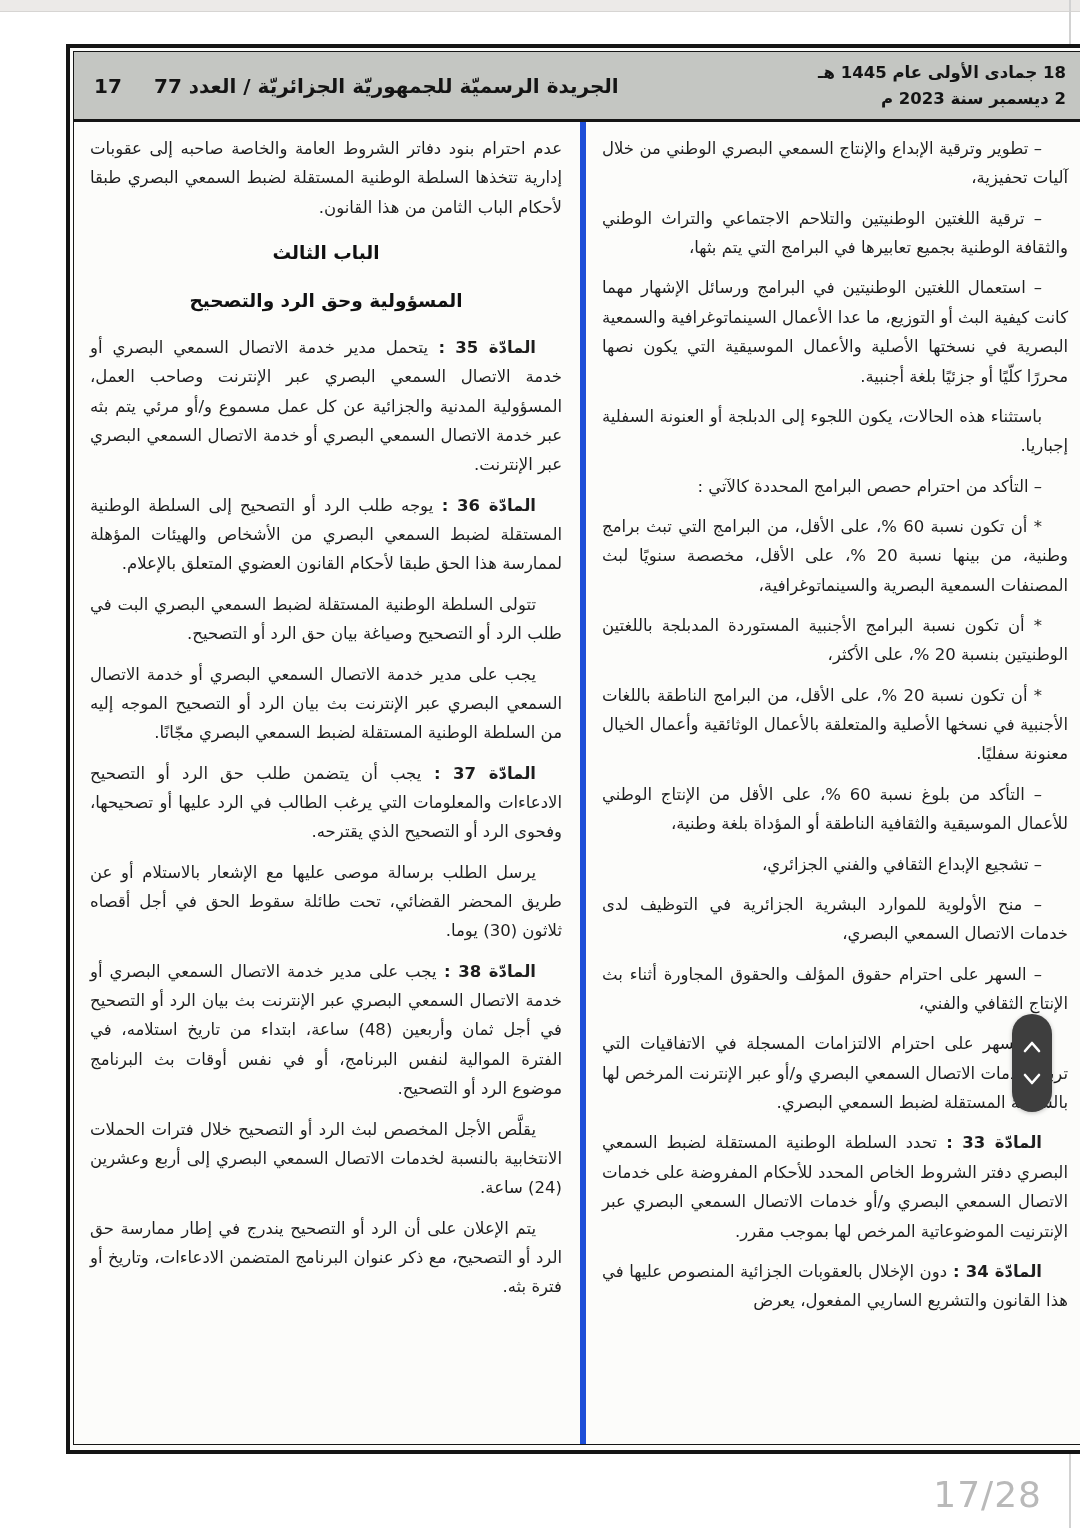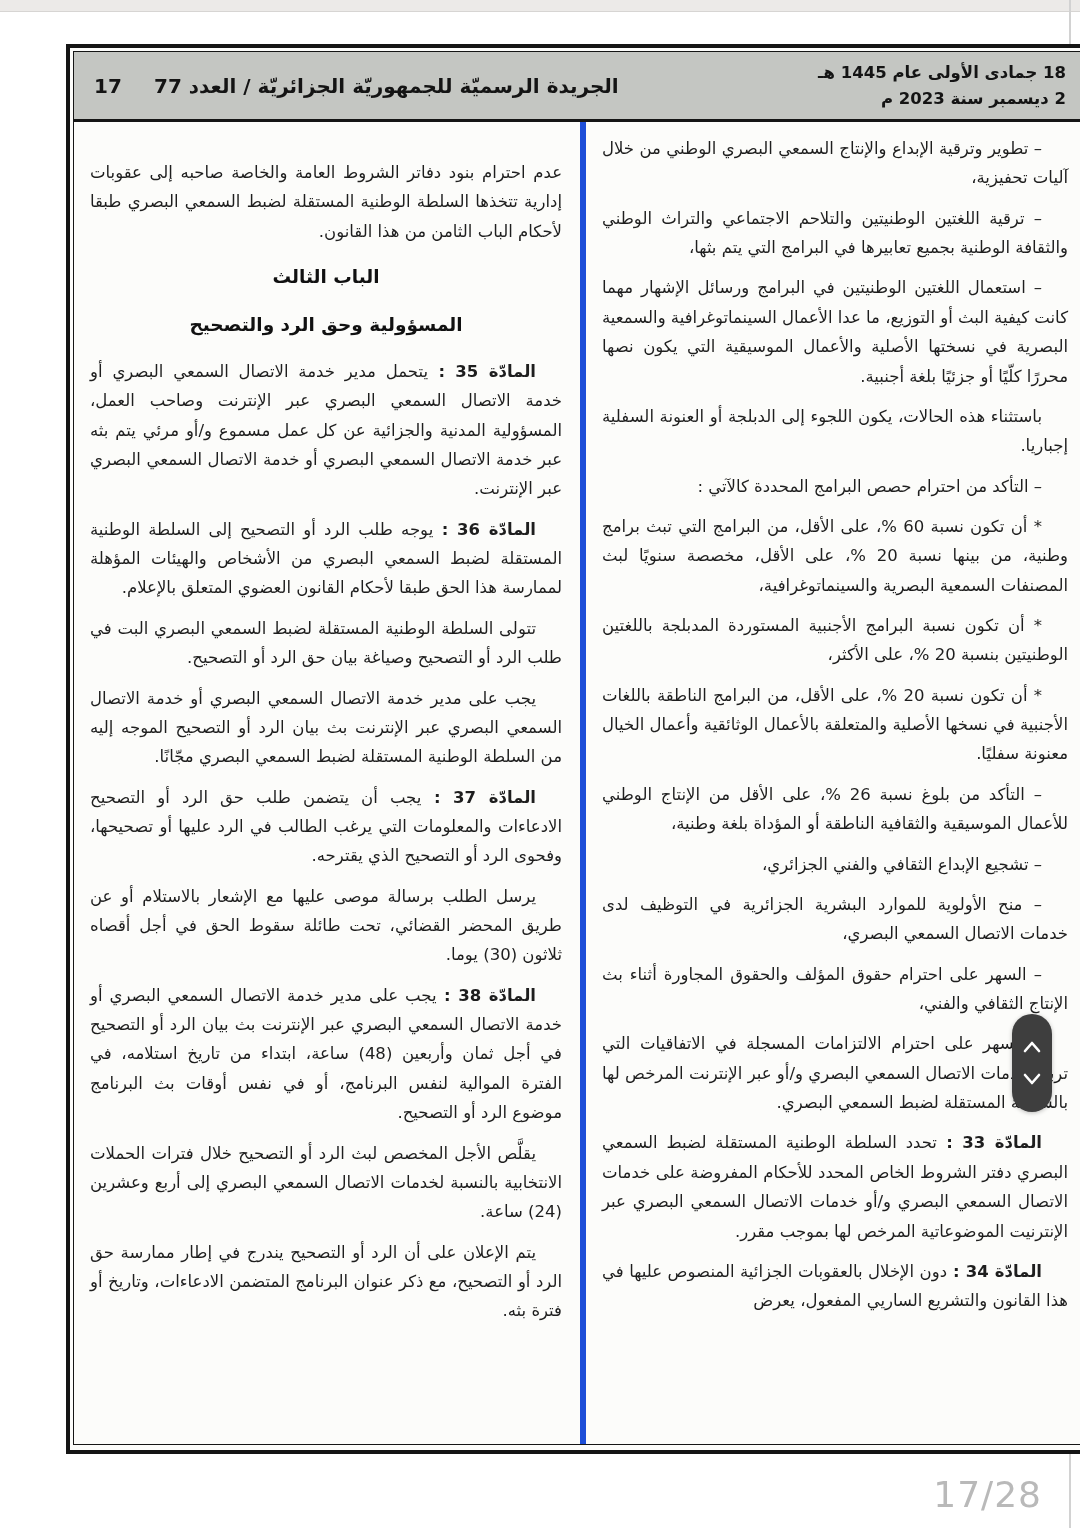--- a/index.html
+++ b/index.html
@@ -54,21 +54,21 @@
   .col {
     width: 50%; box-sizing: border-box;
     padding: 12px 18px 0 16px;
     overflow: hidden;
     color: #1e1e1e;
     font-size: 16.5px; line-height: 1.78;
     text-align: justify;
   }
   .col-first { border-left: 6px solid #1d4ed8; }
   .col p { margin: 0 0 11px; text-indent: 26px; }
-  .col p.no-indent { text-indent: 0; margin-top: 24px; }
+  .col p.no-indent { text-indent: 0; }
   .col h3 {
     margin: 15px 0; text-align: center; text-indent: 0;
     font-size: 18.5px; font-weight: bold; color: #111;
   }
   .lead { font-weight: bold; margin-top: 46px; }
 
   .scroll-pill {
     position: absolute; left: 1012px; top: 1014px;
     width: 40px; height: 98px;
     background: #3e3e3e; border-radius: 21px;
@@ -110,21 +110,21 @@
 
         <section class="col col-first">
           <p><span>– تطوير وترقية الإبداع والإنتاج السمعي البصري الوطني من خلال آليات تحفيزية،</span></p>
           <p><span>– ترقية اللغتين الوطنيتين والتلاحم الاجتماعي والتراث الوطني والثقافة الوطنية بجميع تعابيرها في البرامج التي يتم بثها،</span></p>
           <p><span>– استعمال اللغتين الوطنيتين في البرامج ورسائل الإشهار مهما كانت كيفية البث أو التوزيع، ما عدا الأعمال السينماتوغرافية والسمعية البصرية في نسختها الأصلية والأعمال الموسيقية التي يكون نصها محررًا كلّيًا أو جزئيًا بلغة أجنبية.</span></p>
           <p><span>باستثناء هذه الحالات، يكون اللجوء إلى الدبلجة أو العنونة السفلية إجباريا.</span></p>
           <p><span>– التأكد من احترام حصص البرامج المحددة كالآتي :</span></p>
           <p><span>* أن تكون نسبة 60 %، على الأقل، من البرامج التي تبث برامج وطنية، من بينها نسبة 20 %، على الأقل، مخصصة سنويًا لبث المصنفات السمعية البصرية والسينماتوغرافية،</span></p>
           <p><span>* أن تكون نسبة البرامج الأجنبية المستوردة المدبلجة باللغتين الوطنيتين بنسبة 20 %، على الأكثر،</span></p>
           <p><span>* أن تكون نسبة 20 %، على الأقل، من البرامج الناطقة باللغات الأجنبية في نسخها الأصلية والمتعلقة بالأعمال الوثائقية وأعمال الخيال معنونة سفليًا.</span></p>
-          <p><span>– التأكد من بلوغ نسبة 26 %، على الأقل من الإنتاج الوطني للأعمال الموسيقية والثقافية الناطقة أو المؤداة بلغة وطنية،</span></p>
+          <p><span>– التأكد من بلوغ نسبة 60 %، على الأقل من الإنتاج الوطني للأعمال الموسيقية والثقافية الناطقة أو المؤداة بلغة وطنية،</span></p>
           <p><span>– تشجيع الإبداع الثقافي والفني الجزائري،</span></p>
           <p><span>– منح الأولوية للموارد البشرية الجزائرية في التوظيف لدى خدمات الاتصال السمعي البصري،</span></p>
           <p><span>– السهر على احترام حقوق المؤلف والحقوق المجاورة أثناء بث الإنتاج الثقافي والفني،</span></p>
           <p><span>– السهر على احترام الالتزامات المسجلة في الاتفاقيات التي تربط خدمات الاتصال السمعي البصري و/أو عبر الإنترنت المرخص لها بالسلطة المستقلة لضبط السمعي البصري.</span></p>
           <p><span class="lead">المادّة 33 : </span><span>تحدد السلطة الوطنية المستقلة لضبط السمعي البصري دفتر الشروط الخاص المحدد للأحكام المفروضة على خدمات الاتصال السمعي البصري و/أو خدمات الاتصال السمعي البصري عبر الإنترنيت الموضوعاتية المرخص لها بموجب مقرر.</span></p>
           <p><span class="lead">المادّة 34 : </span><span>دون الإخلال بالعقوبات الجزائية المنصوص عليها في هذا القانون والتشريع الساريي المفعول، يعرض</span></p>
         </section>
 
         <section class="col">
           <p class="no-indent"><span>عدم احترام بنود دفاتر الشروط العامة والخاصة صاحبه إلى عقوبات إدارية تتخذها السلطة الوطنية المستقلة لضبط السمعي البصري طبقا لأحكام الباب الثامن من هذا القانون.</span></p>

